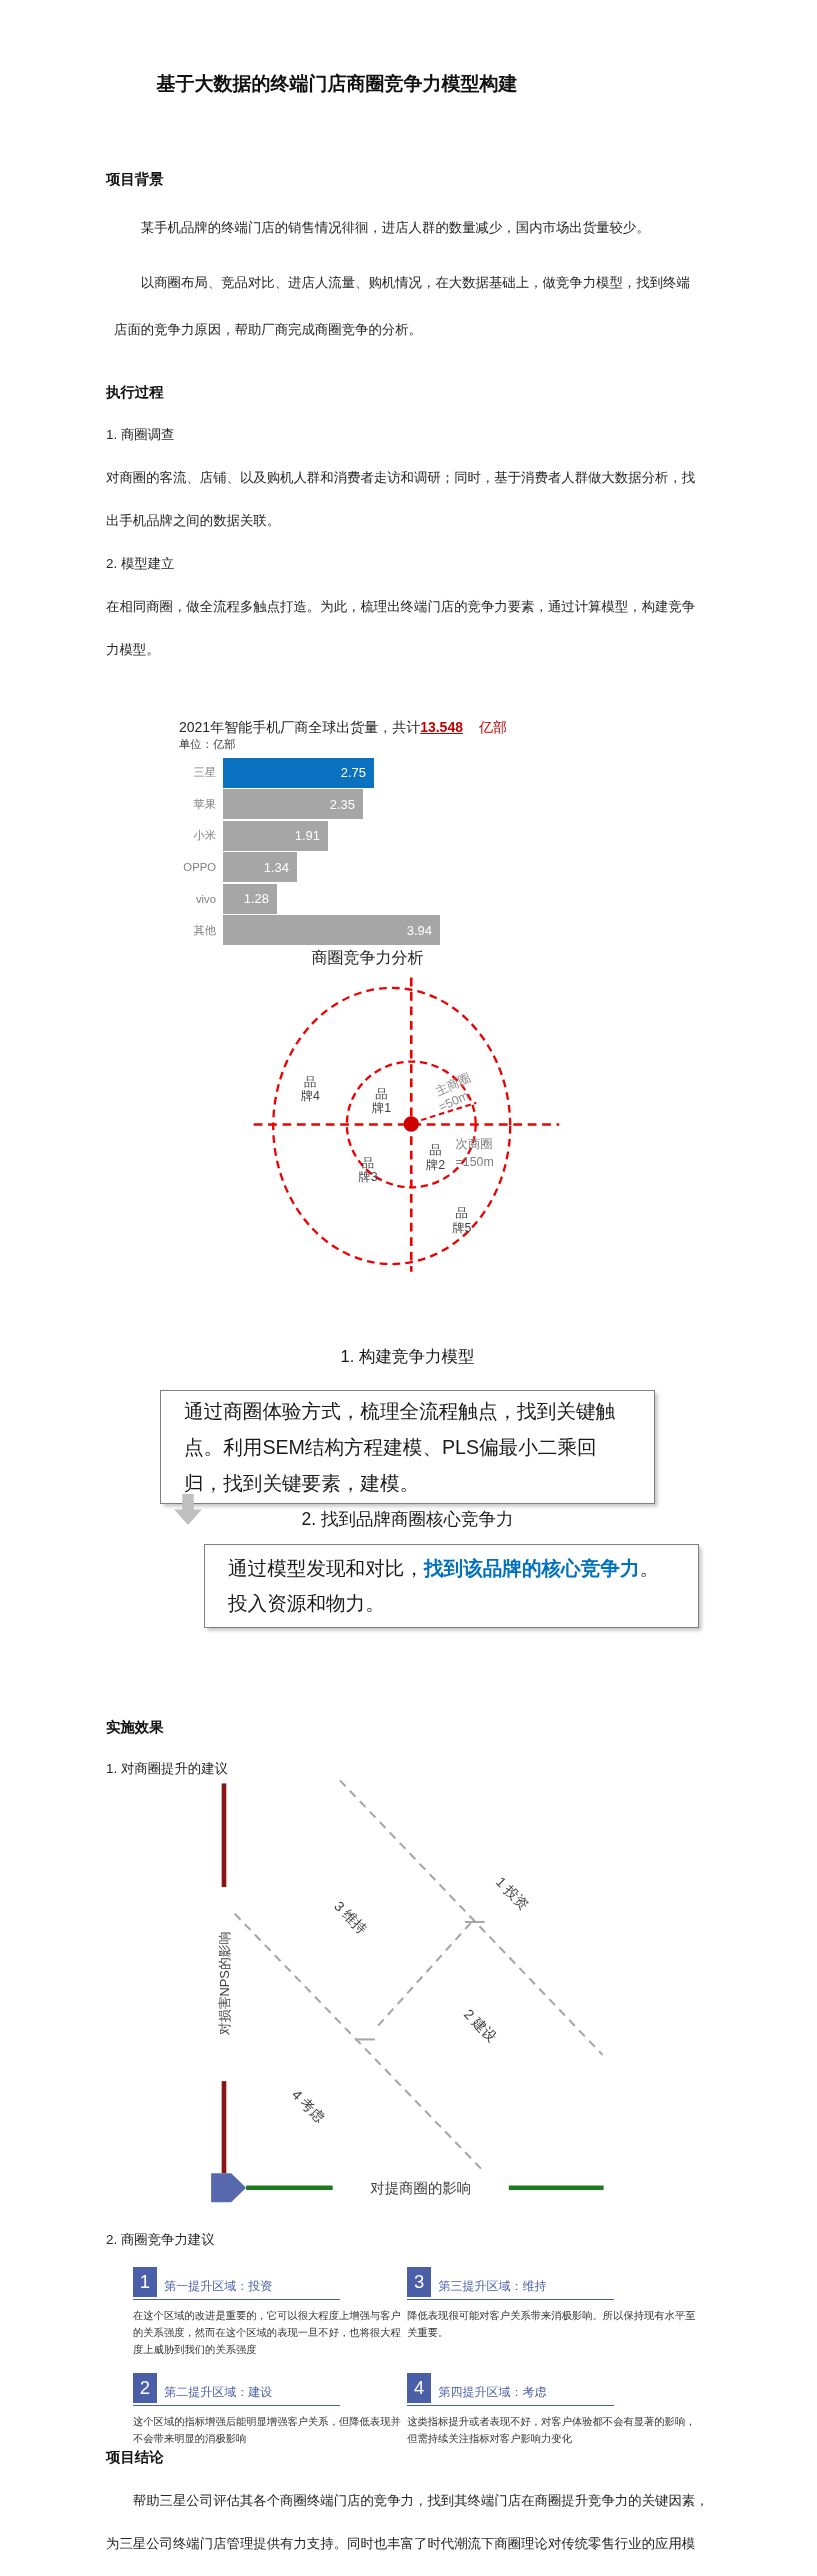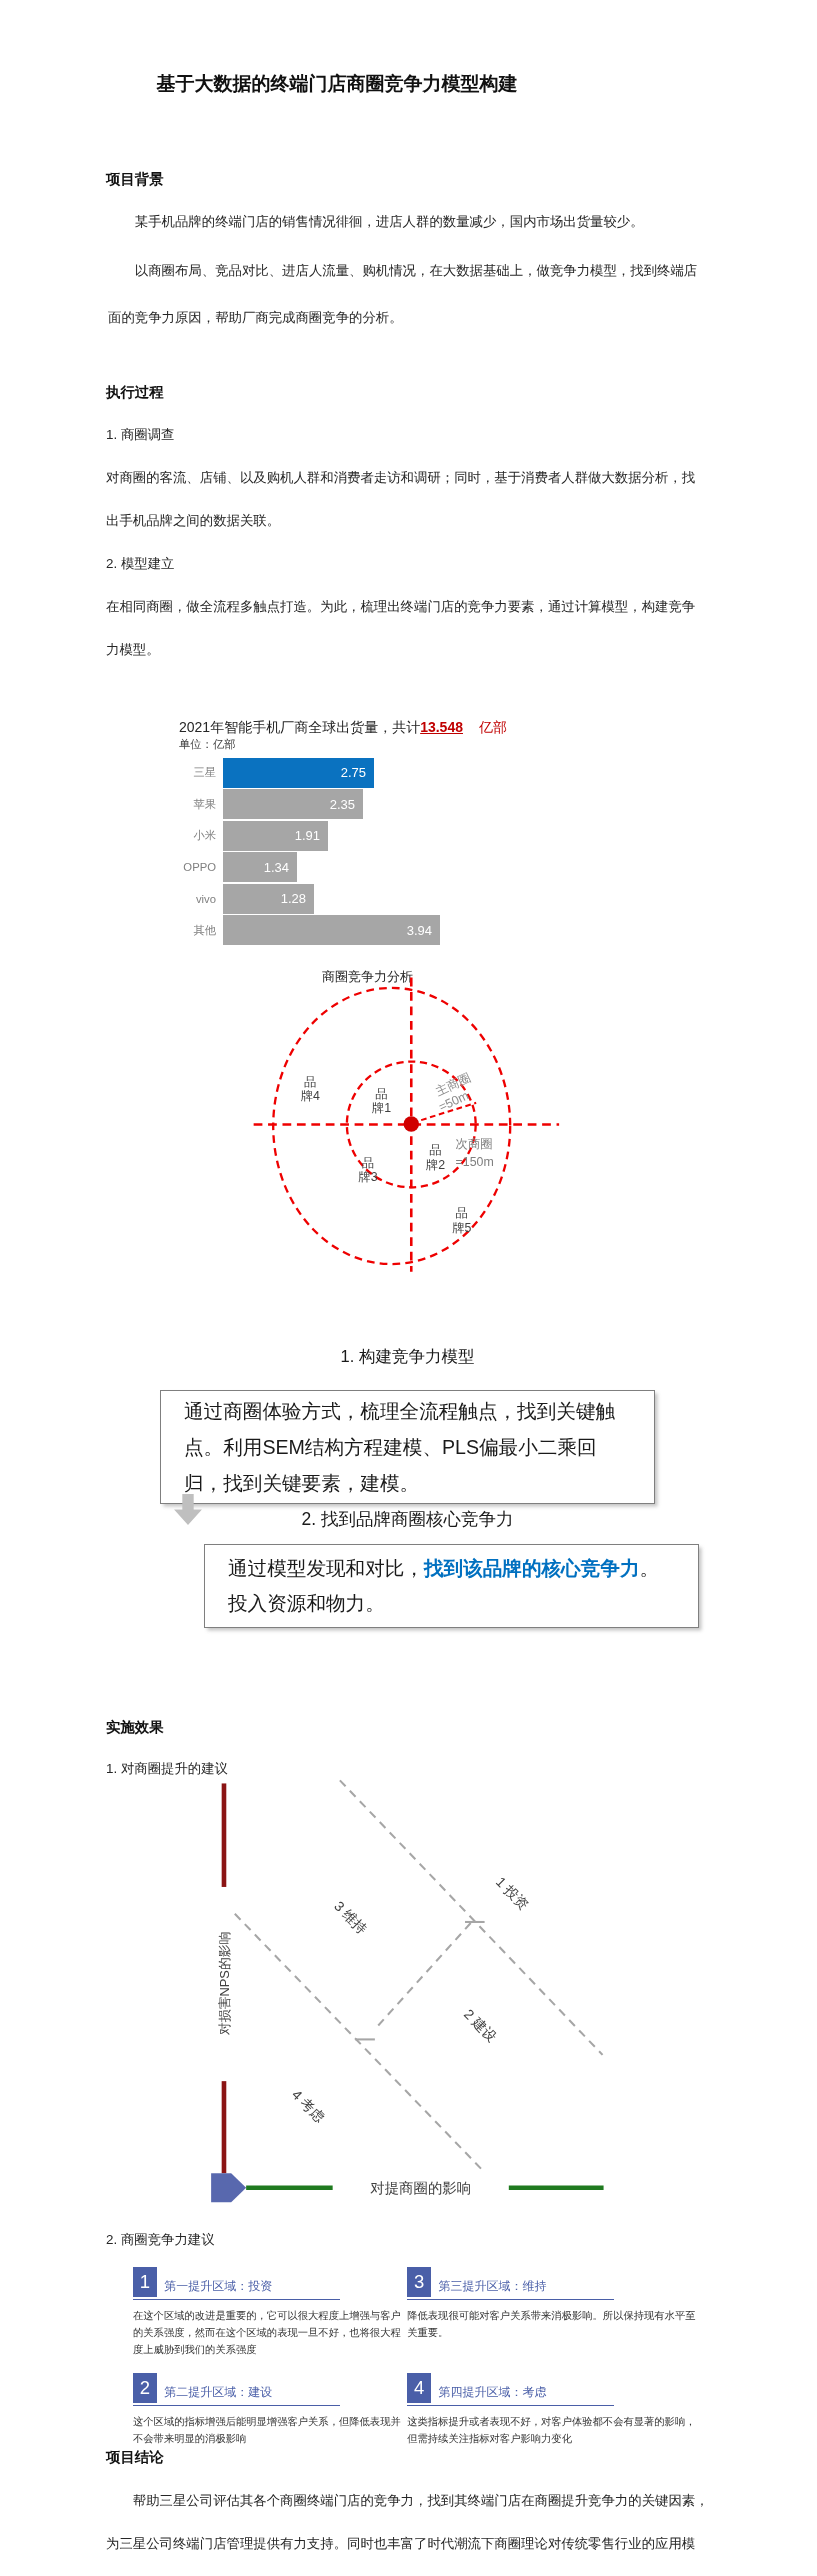--- a/index.html
+++ b/index.html
@@ -2,36 +2,36 @@
 <html style="font-size:8.2px"><head>
 <meta charset="utf-8">
 <style>
   html,body{margin:0;padding:0;background:#fff;}
   body{font-family:"Liberation Sans","DejaVu Sans",sans-serif;color:#262626;}
   .page{position:relative;width:818px;height:2675px;background:#fff;overflow:hidden;}
   .abs{position:absolute;}
   .doc-title{top:71px;left:0;width:674px;text-align:center;font-size:19px;font-weight:bold;color:#111;}
   .sec-h{left:106px;font-size:14.4px;font-weight:bold;color:#111;line-height:23px;}
   .body-block{left:106px;width:600px;font-size:13.4px;line-height:47px;color:#262626;}
-  .body-block p{margin:2px;}
+  .body-block p{margin:8px;}
   .indent{text-indent:2em;}
   .proc-block{left:106px;width:600px;font-size:13.4px;line-height:43px;color:#262626;}
   .proc-block p{margin:0;}
   
   .chart{top:718px;left:179px;width:330px;}
   .chart-title{font-size:14px;line-height:18.5px;color:#262626;}
   .chart-title .hl{color:#C00000;font-weight:bold;text-decoration:underline;}
   .chart-title .hl-suffix{color:#C00000;padding-left:16px;}
   .chart-sub{font-size:11.3px;line-height:15.5px;color:#404040;}
   .bars{margin-top:5.7px;}
   .bar-row{display:flex;align-items:stretch;height:30px;margin-bottom:1.5px;}
   .bar-label{width:37px;padding-right:7.2px;font-size:11.3px;color:#808080;display:flex;align-items:center;justify-content:flex-end;}
   .bar{display:flex;align-items:center;justify-content:flex-end;padding-right:8.2px;box-sizing:border-box;}
   .bar span{color:#fff;font-size:13px;}
-  .circle-title{top:968px;left:106px;width:523px;text-align:center;font-size:13px;color:#262626;}
+  .circle-title{top:948px;left:106px;width:523px;text-align:center;font-size:16px;color:#262626;}
   
   .flow-h{width:495px;left:160px;text-align:center;font-size:16.5px;color:#1a1a1a;}
   .flow-box{left:160px;width:495px;box-sizing:border-box;border:1px solid #7F7F7F;background:#fff;
             box-shadow:2.6px 2.6px 3.6px rgba(120,120,120,0.45);padding:2.1px 23px;font-size:19.6px;line-height:36px;color:#1a1a1a;}
   .flow-box .blue{color:#0070C0;font-weight:bold;}
   .arrow-wrap{top:1494px;left:174px;}
   
   .sugg-grid{top:2267px;left:133px;width:585px;display:grid;grid-template-columns:268px 289px;column-gap:6.2px;row-gap:15.5px;}
   .sugg-head{display:flex;align-items:flex-end;border-bottom:1.5px solid #4A5FA8;width:207px;padding-bottom:2.1px;}
   .sugg-chip{width:24px;height:30px;background:#4A5FA8;color:#fff;font-size:18.5px;display:flex;align-items:center;justify-content:center;flex:0 0 auto;}
@@ -86,21 +86,21 @@
           </div>
         </div>
         <div class="bar-row">
           <div class="bar-label">OPPO</div>
           <div class="bar" style="width: 74px; background: rgb(166, 166, 166);">
             <span style="color: rgb(255, 255, 255);">1.34</span>
           </div>
         </div>
         <div class="bar-row">
           <div class="bar-label">vivo</div>
-          <div class="bar" style="width: 91px; background: rgb(166, 166, 166);">
+          <div class="bar" style="width: 54px; background: rgb(166, 166, 166);">
             <span style="color: rgb(255, 255, 255);">1.28</span>
           </div>
         </div>
         <div class="bar-row">
           <div class="bar-label">其他</div>
           <div class="bar" style="width: 217px; background: rgb(166, 166, 166);">
             <span style="color: rgb(255, 255, 255);">3.94</span>
           </div>
         </div>
       </div>

